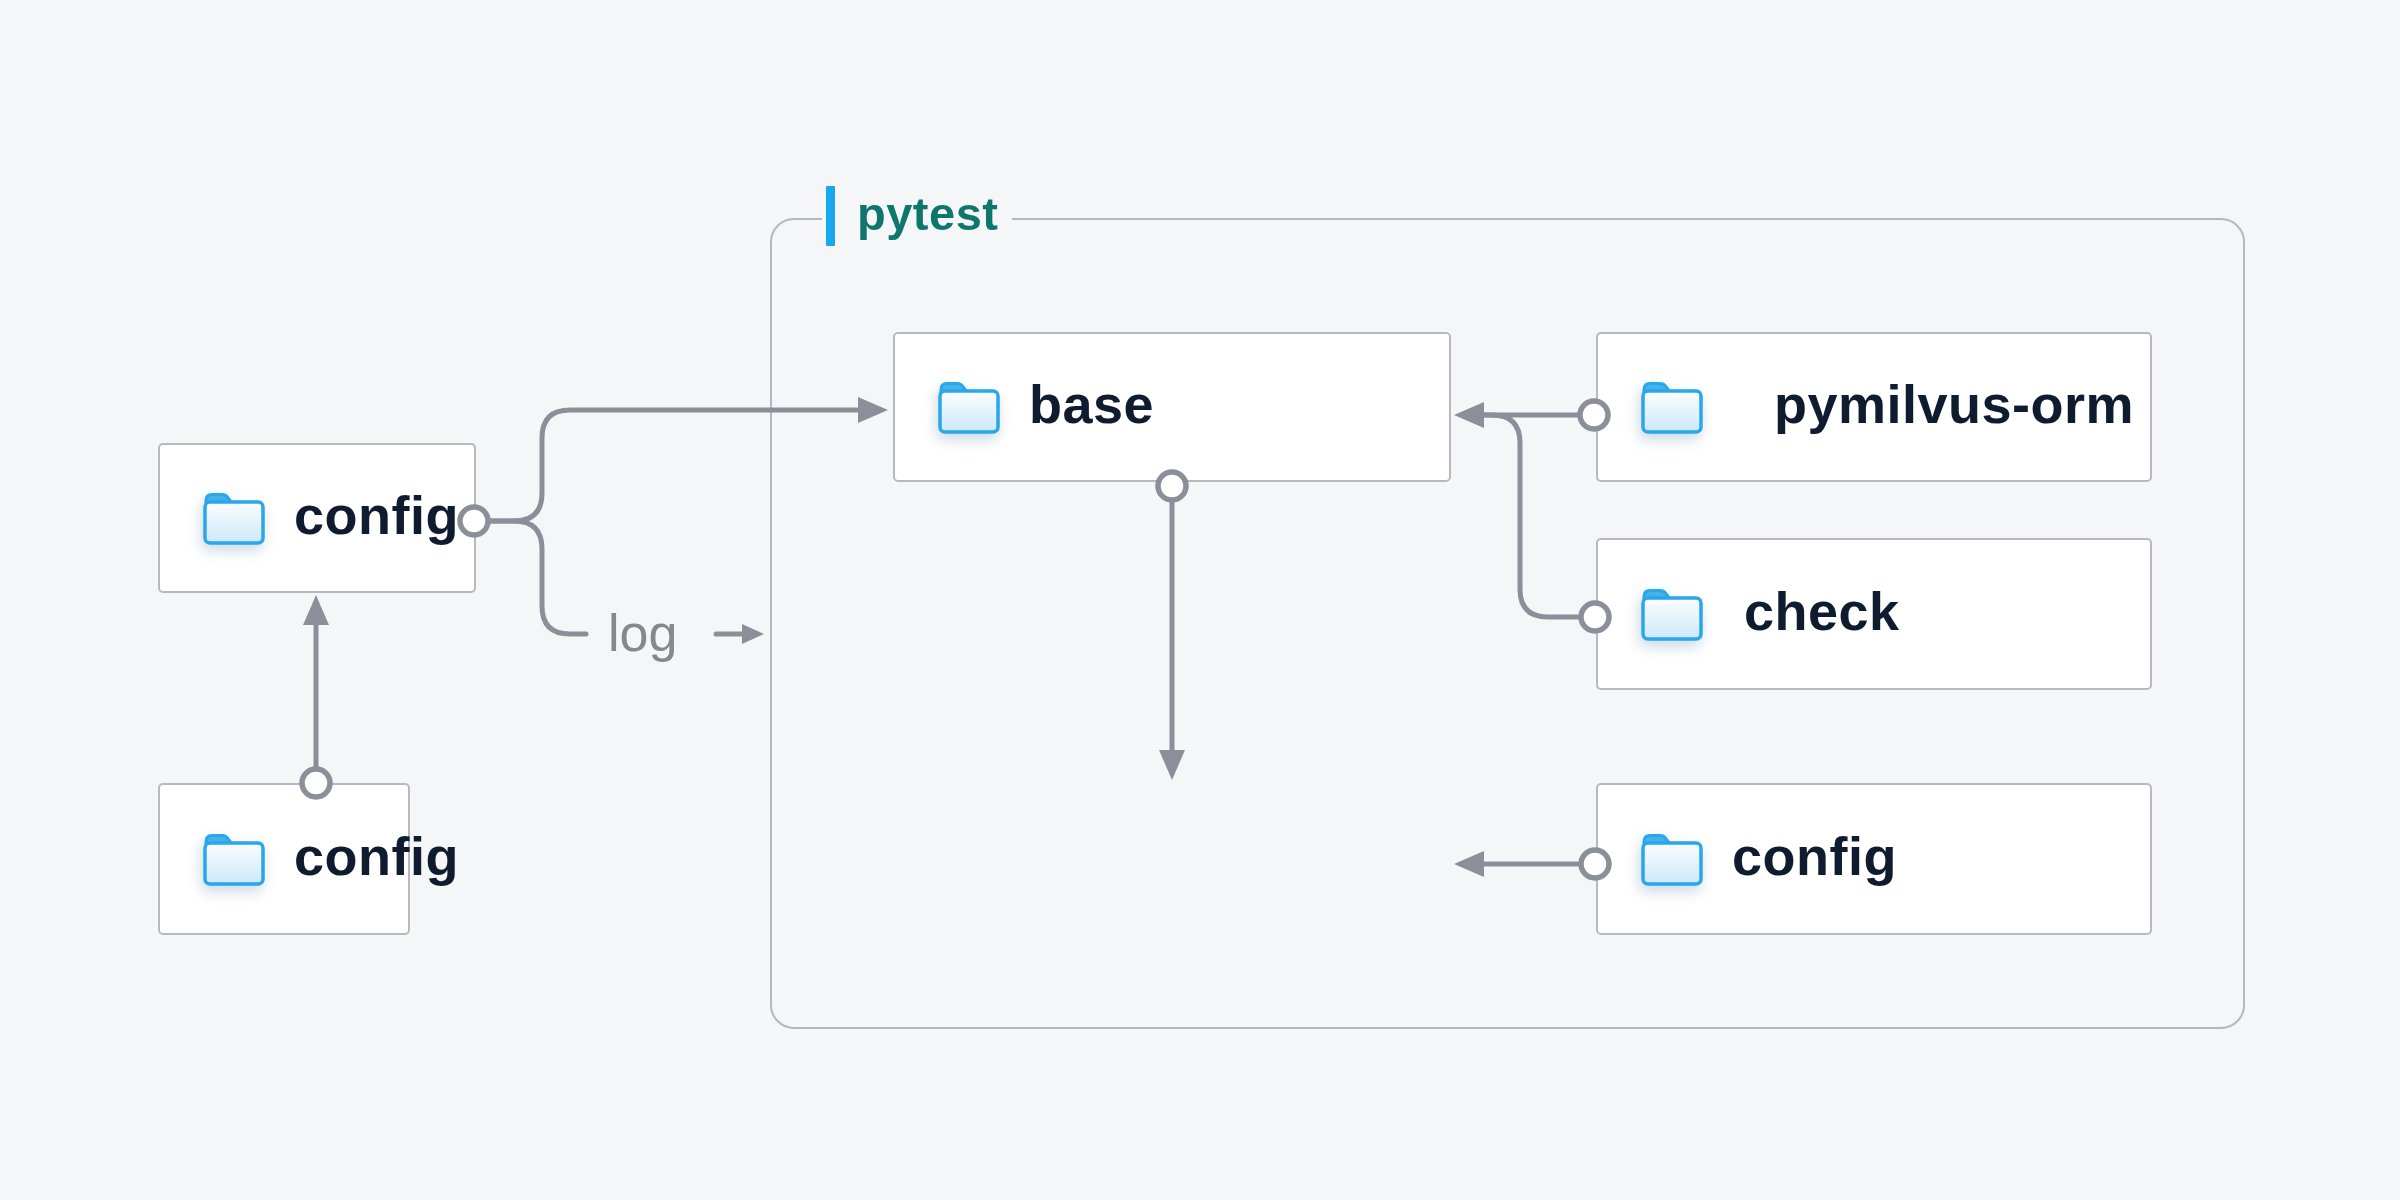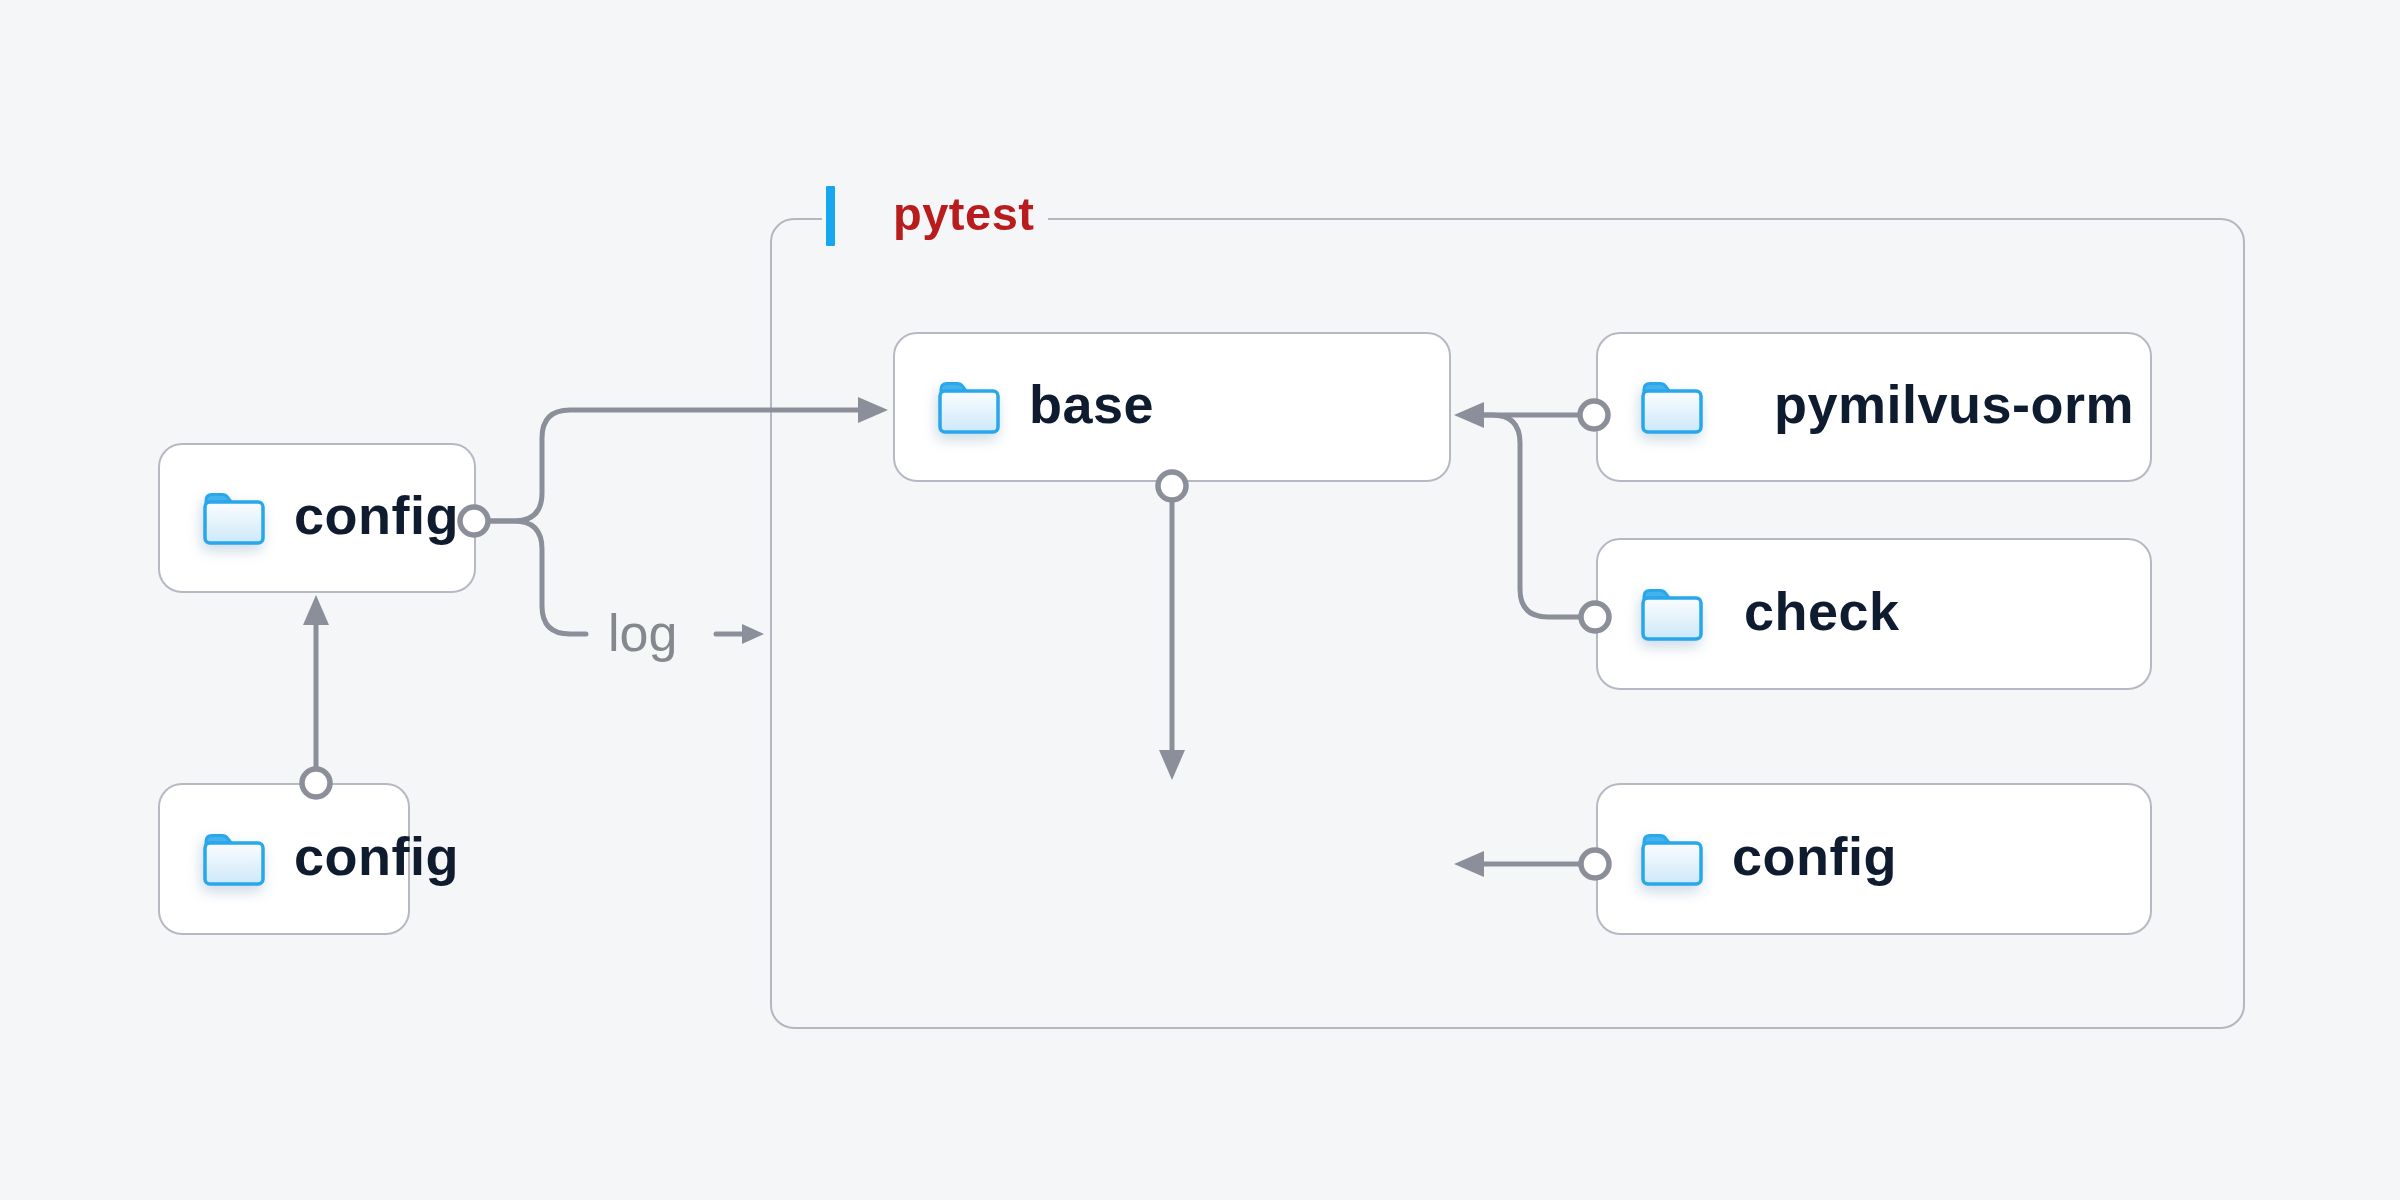--- a/index.html
+++ b/index.html
@@ -33,32 +33,31 @@
   .group-label .bar{
     display:inline-block;
     width:9px;height:60px;
     background:#17a7f0;
     margin-right:22px;
     border-radius:1px;
   }
   .group-label .txt{
     font-size:47px;
     font-weight:600;
-    color:#b91c1c;
+    color:#0f766e;
     letter-spacing:0.5px;
     line-height:1;
     padding-bottom:6px;
-    margin-left:36px;
   }
   
   .node{
     position:absolute;
     background:#ffffff;
     border:2px solid #b6b9c3;
-    border-radius:24px;
+    border-radius:5px;
     box-sizing:border-box;
     display:flex;align-items:center;
     padding-left:42px;
     z-index:2;
   }
   .node .folder{
     width:64px;height:56px;
     flex:0 0 auto;
     margin-right:28px;
     filter:drop-shadow(-2px 6px 7px rgba(110,150,180,0.35));

